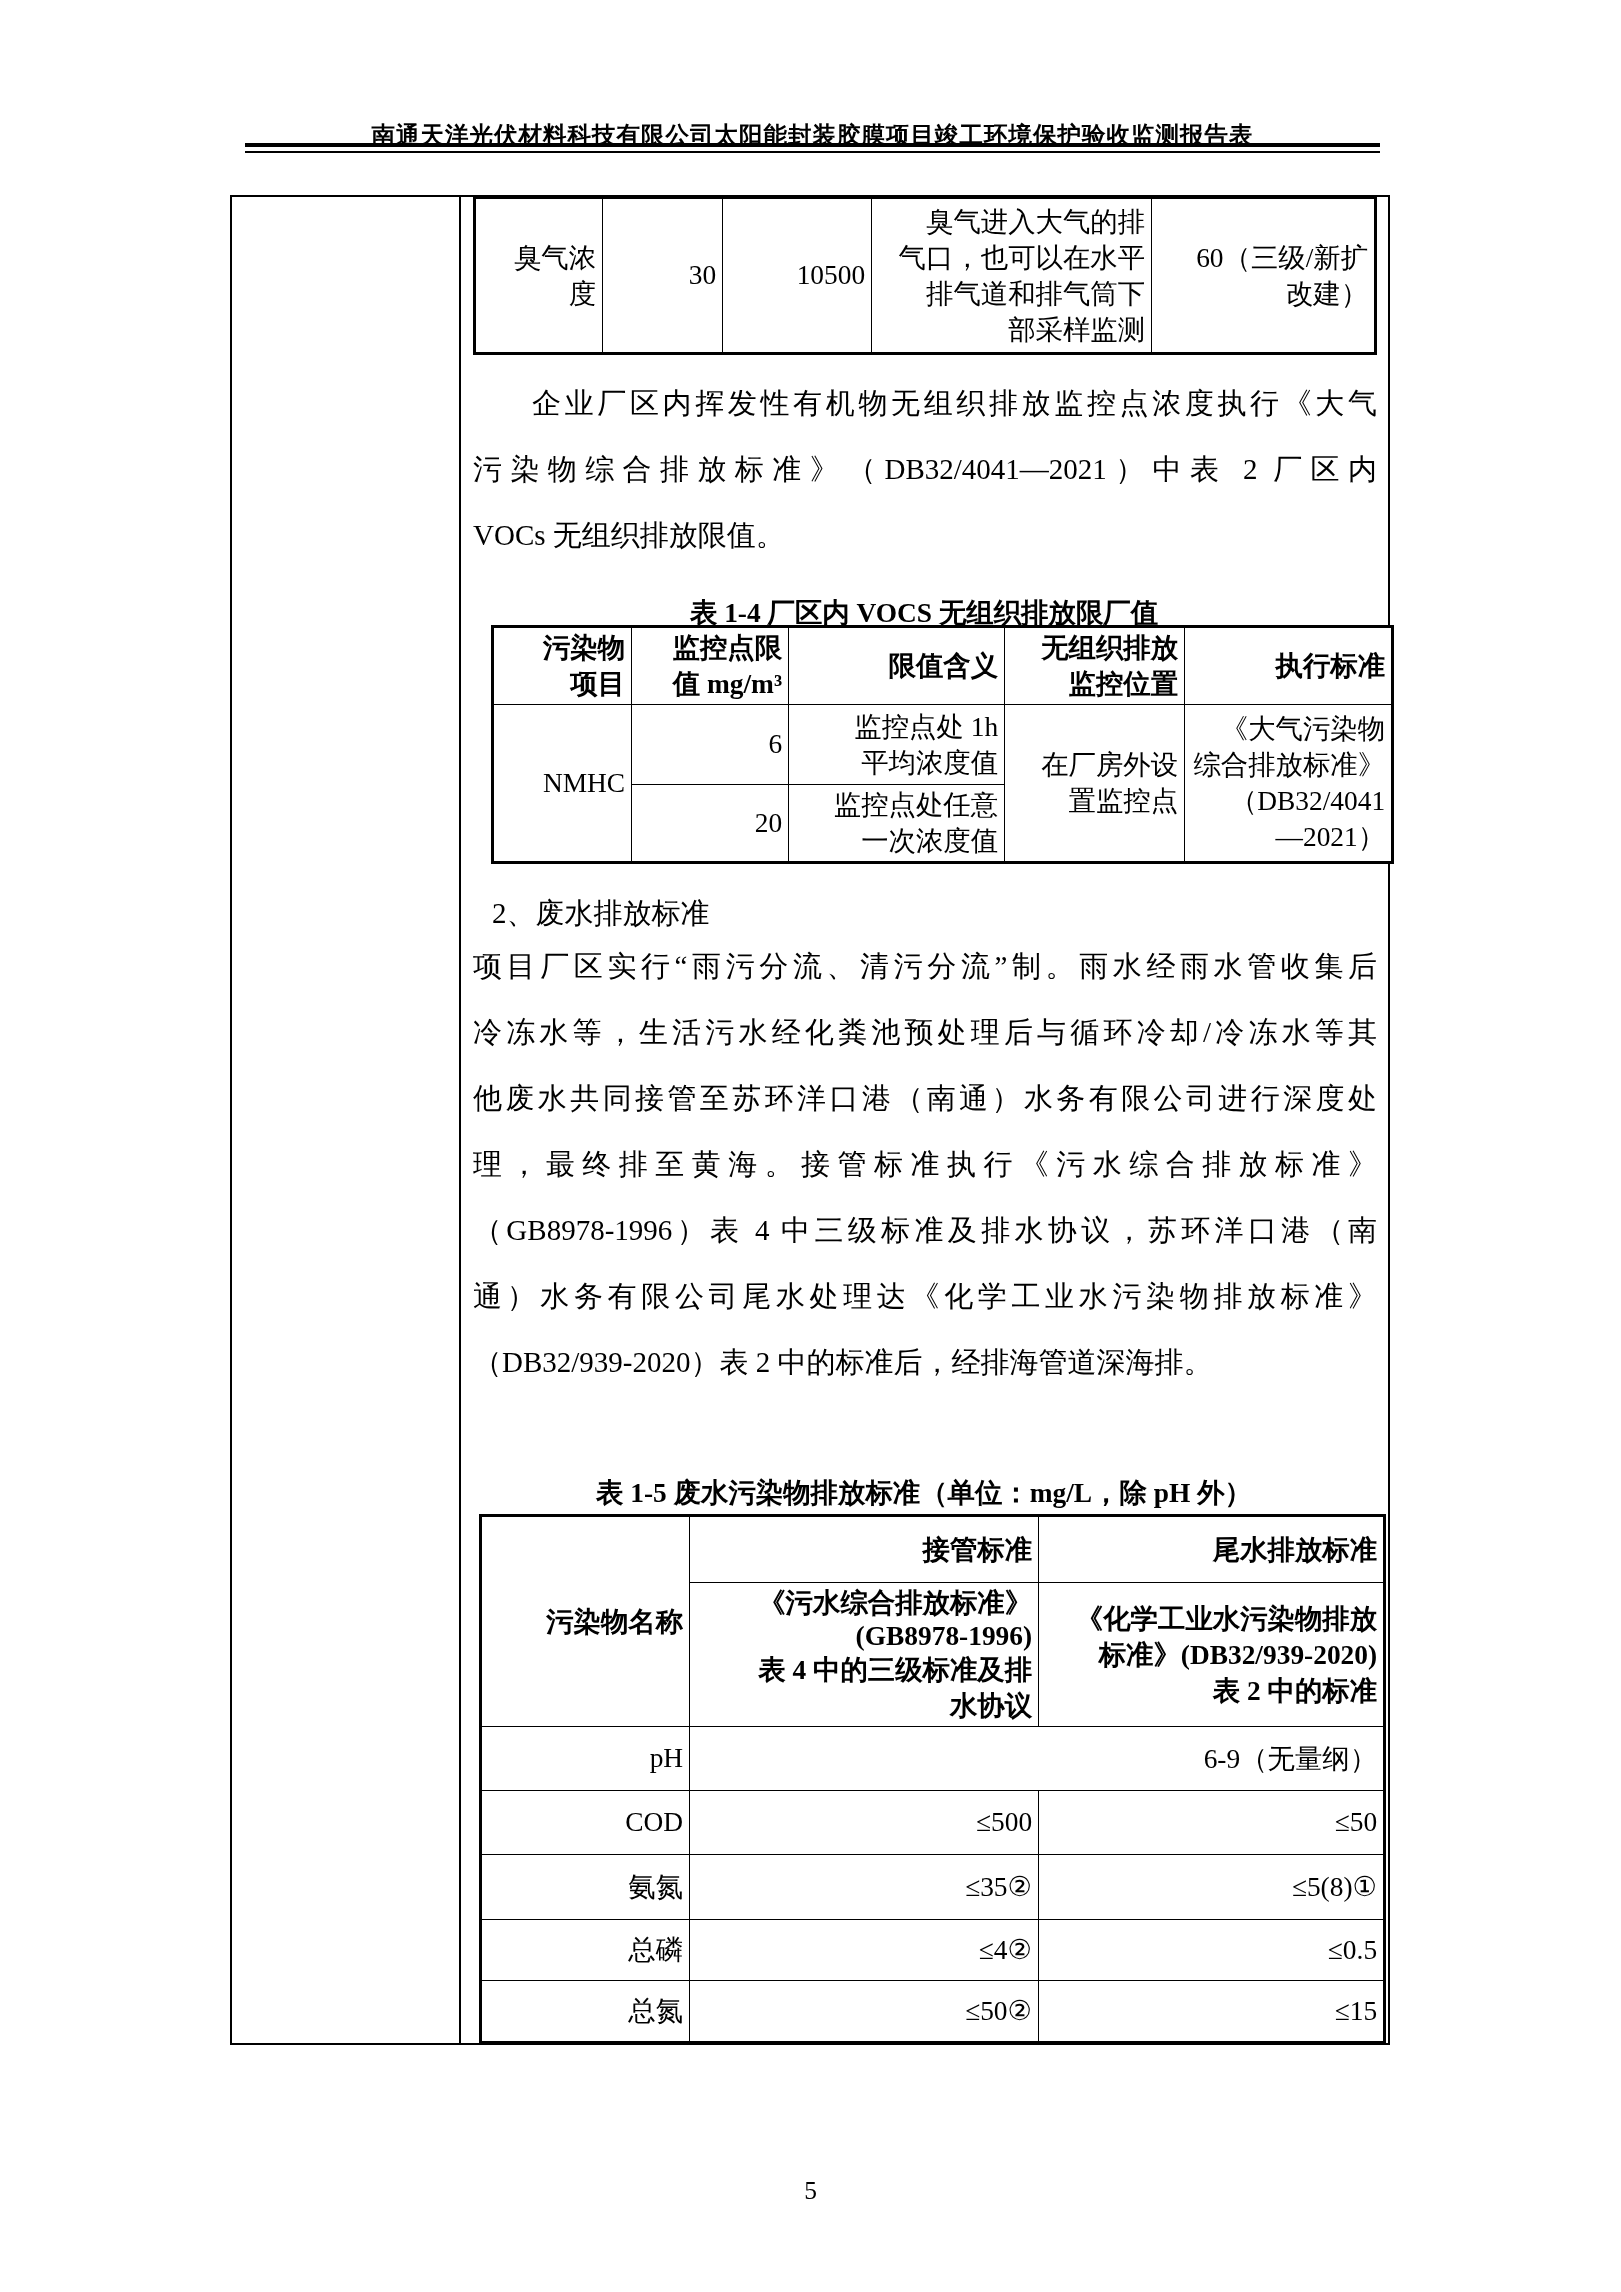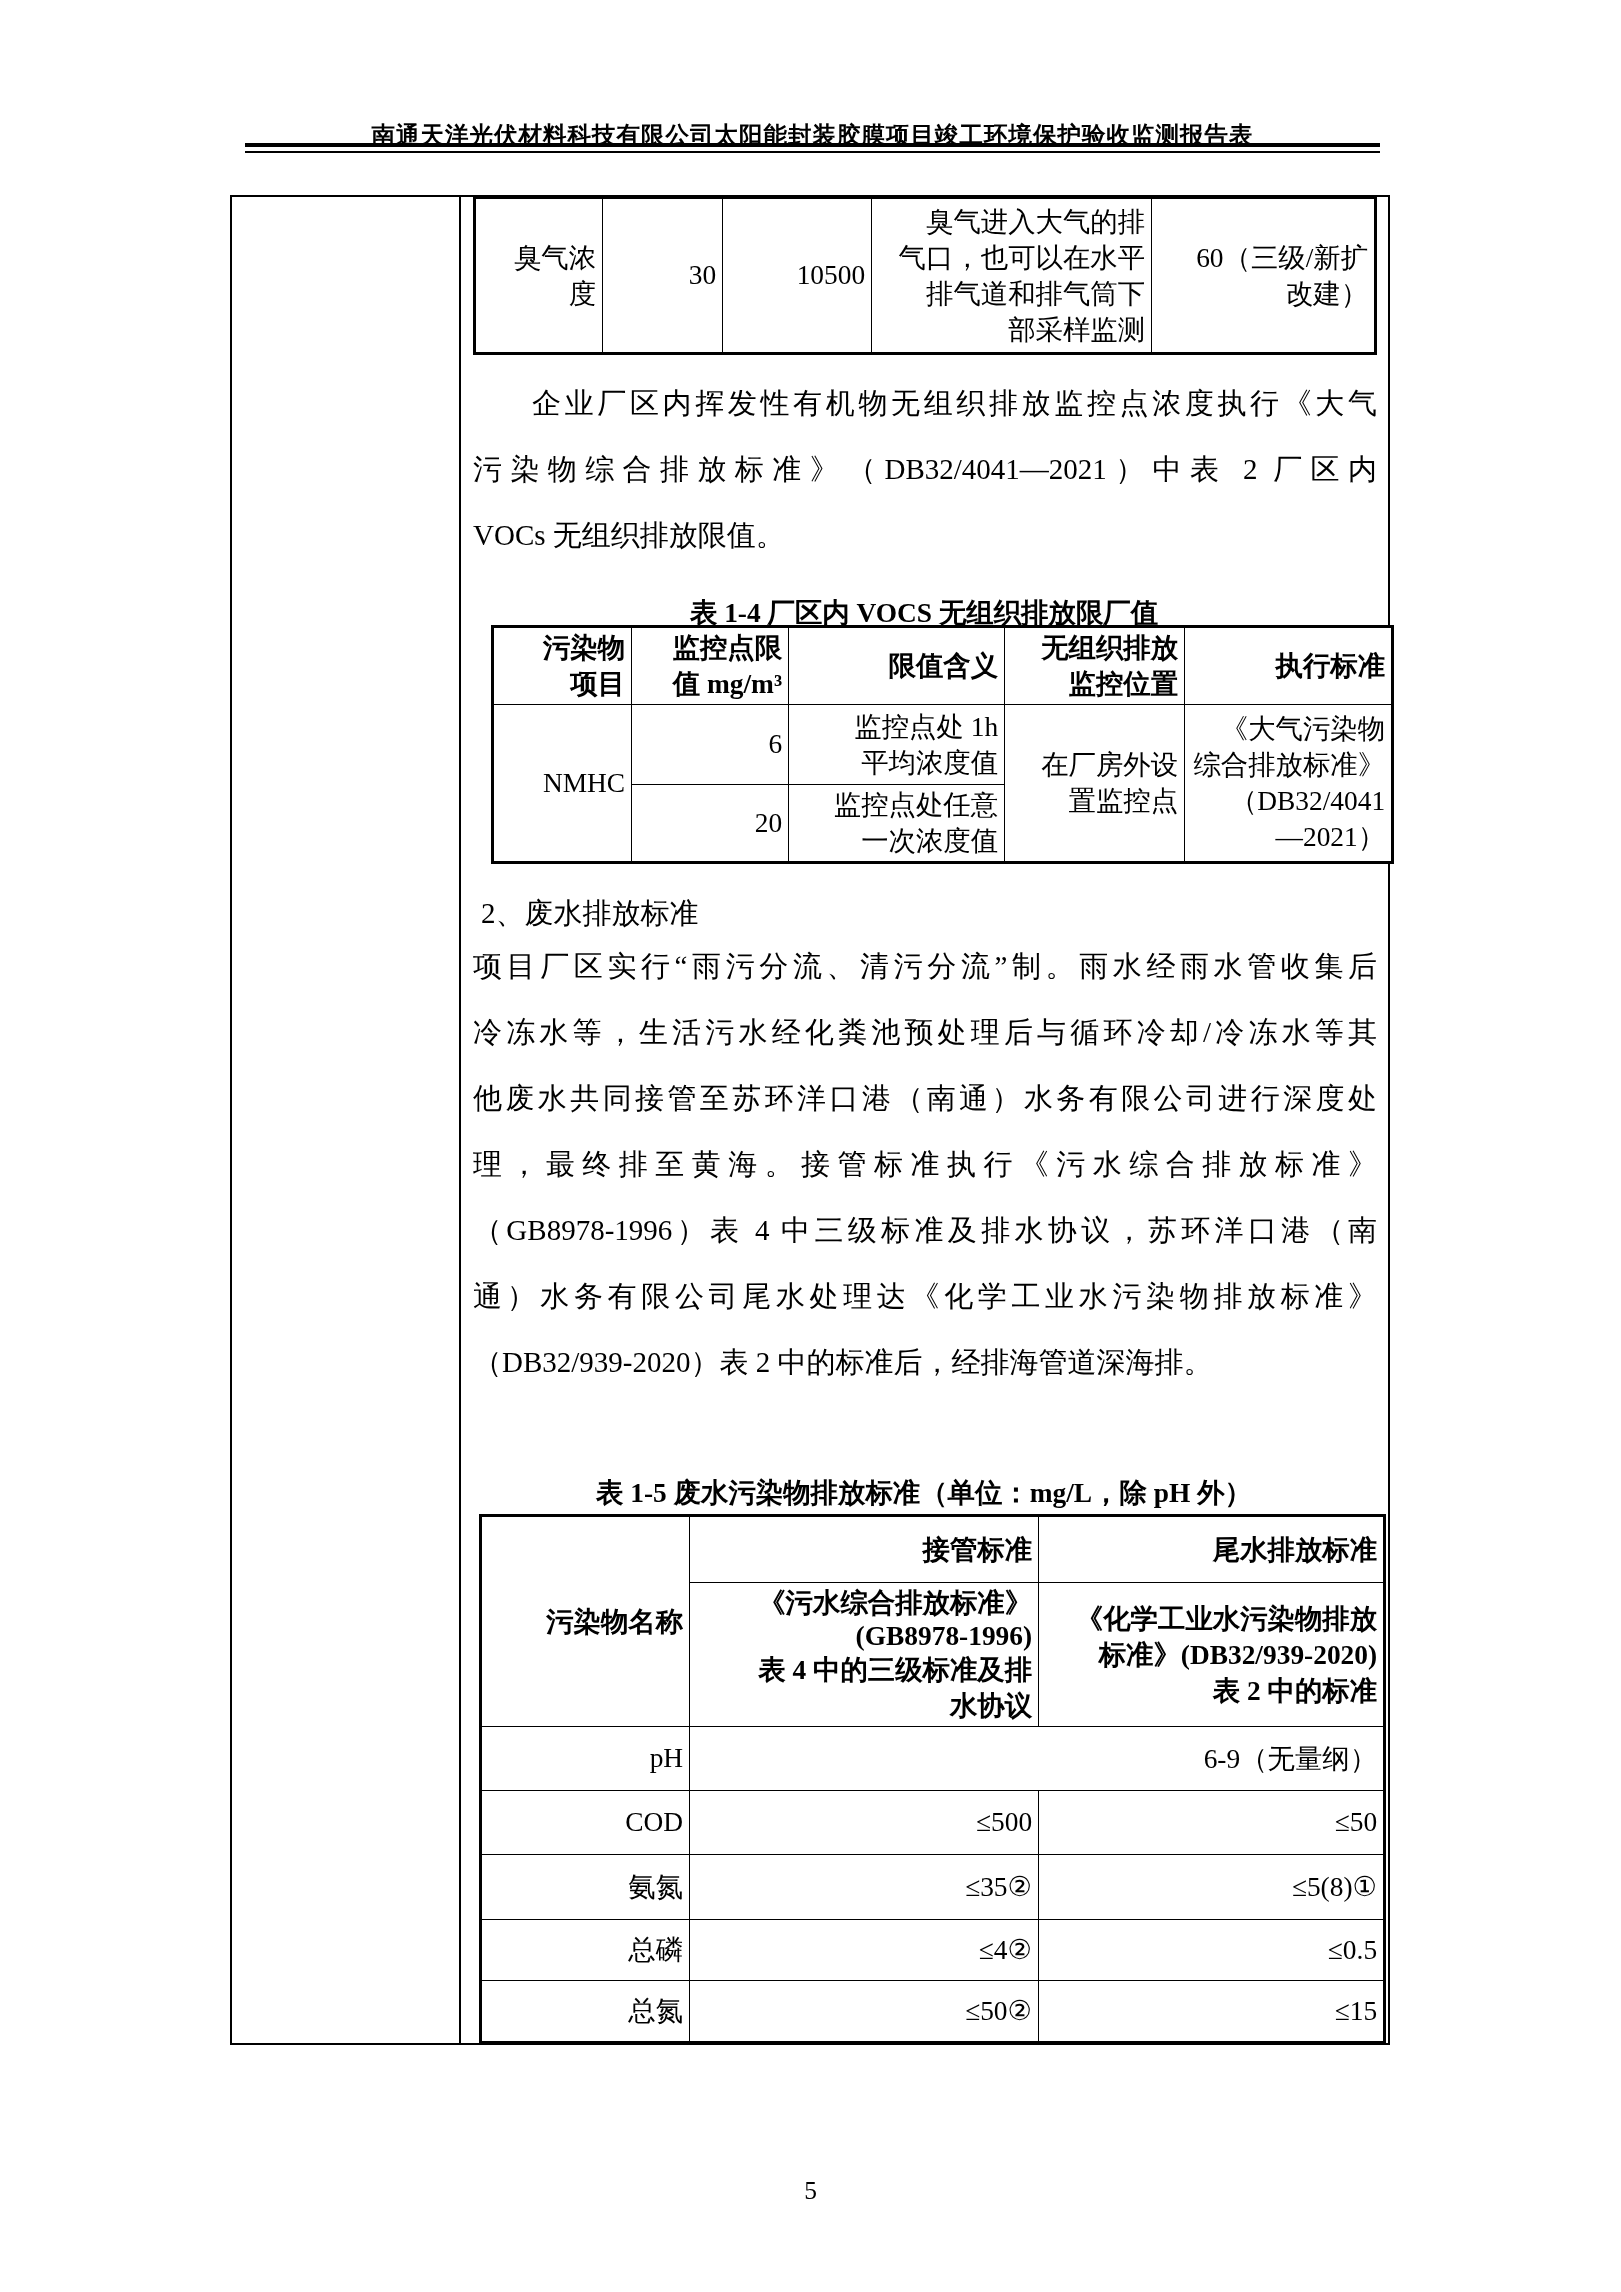--- a/index.html
+++ b/index.html
@@ -44,21 +44,21 @@
   .t15-title { top:1475px; }
 
   .t14 { left:491px; top:625px; width:900px; border:3.9px solid #000; }
   .t15 { left:479px; top:1514px; width:904px; border:3.9px solid #000; }
 
   .para { position:absolute; left:473px; width:904px; font-size:29px; }
   .line { height:66px; line-height:66px; }
   .fill { text-align:justify; text-align-last:justify; }
   .indent { text-indent:59px; }
   .sec-heading {
-    position:absolute; left:481px; width:904px; font-size:29px;
+    position:absolute; left:492px; width:904px; font-size:29px;
     top:880px; height:66px; line-height:66px;
   }
   .para1 { top:370px; }
   .para2 { top:933px; }
 
   .page-num {
     position:absolute; left:0; top:2176px; width:1621px;
     text-align:center; font-size:25.5px;
   }
 </style>

